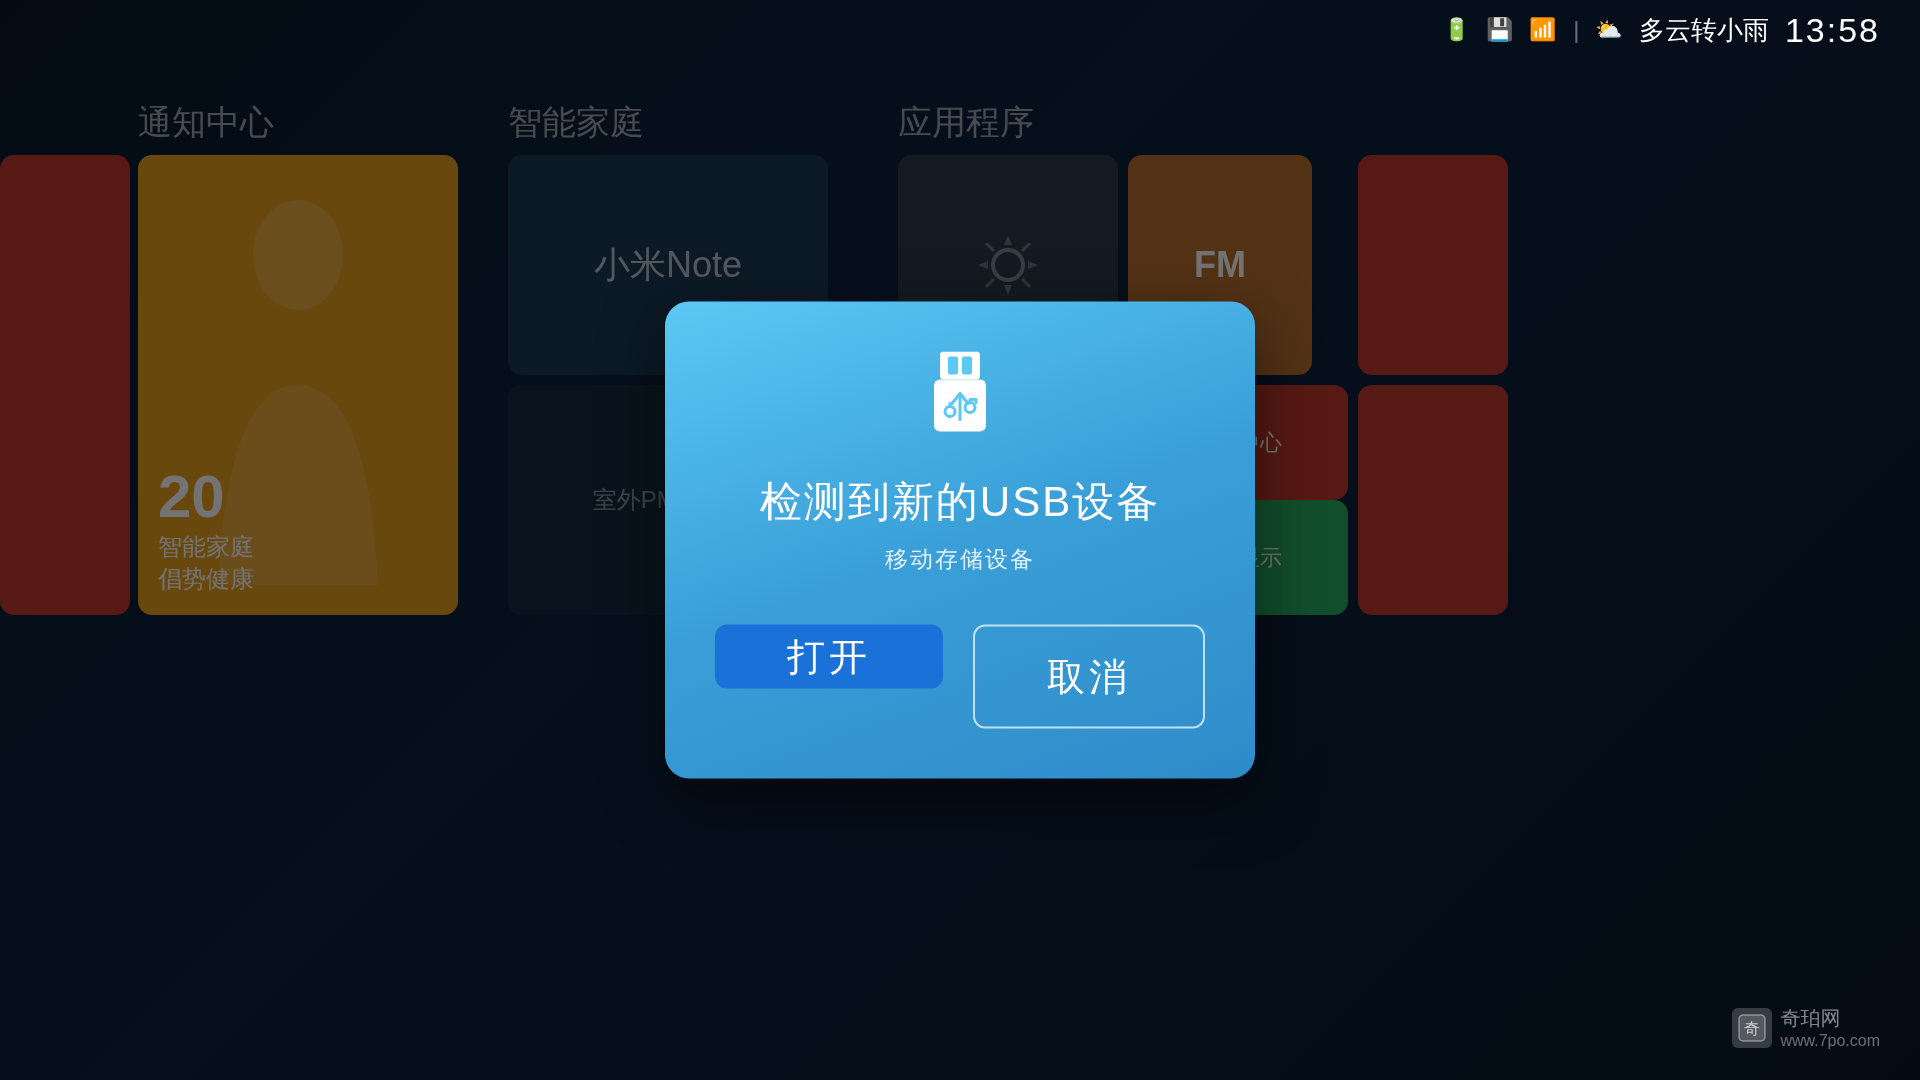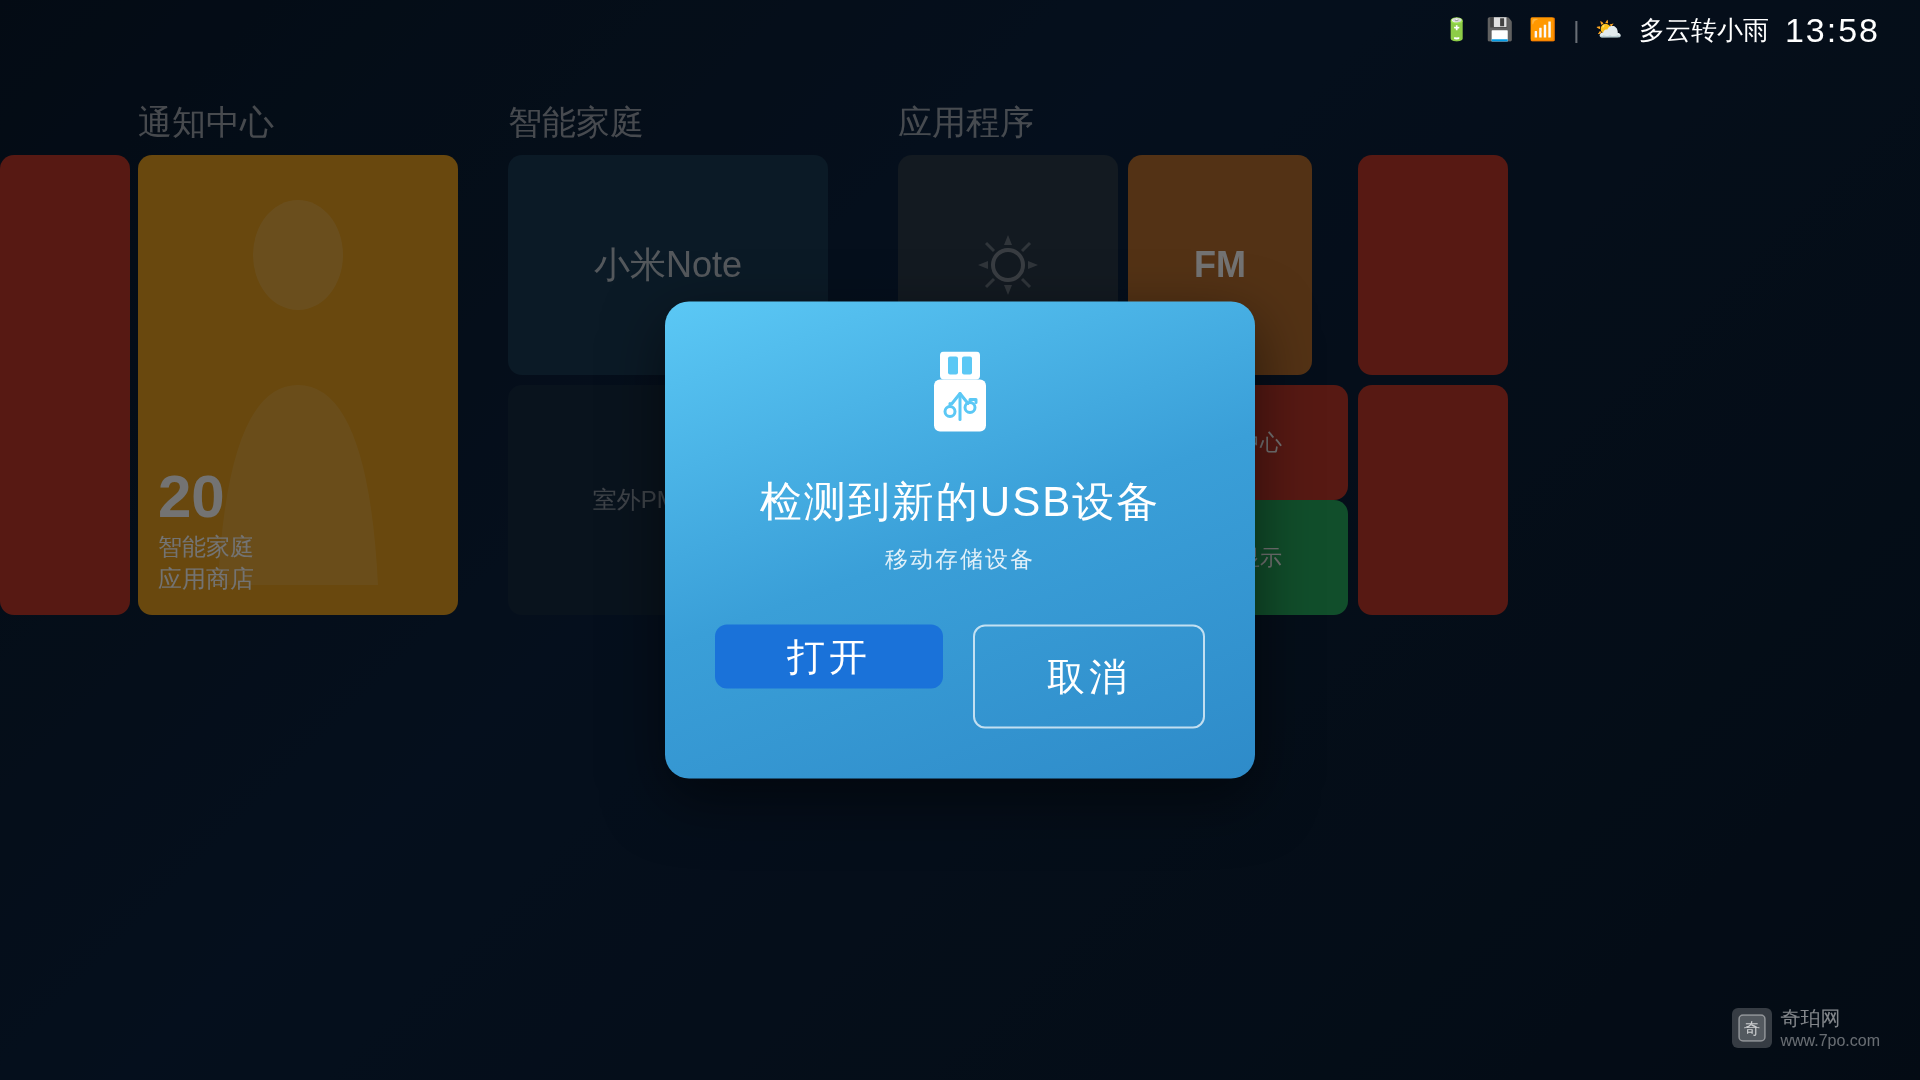--- a/index.html
+++ b/index.html
@@ -264,21 +264,21 @@
   <div class="home-card c-person" style="display:flex;align-items:flex-end;position:absolute;">
     <div style="position:absolute;top:0;left:0;width:100%;height:100%;display:flex;align-items:center;justify-content:center;opacity:0.3;">
       <svg width="200" height="400" viewBox="0 0 200 400" fill="none">
         <ellipse cx="100" cy="70" rx="45" ry="55" fill="rgba(255,255,255,0.5)"></ellipse>
         <path d="M20 400 Q30 200 100 200 Q170 200 180 400Z" fill="rgba(255,255,255,0.4)"></path>
       </svg>
     </div>
     <div class="card-badge">
       <div class="num">20</div>
       <div class="subtitle">智能家庭</div>
-      <div class="subtitle">应用商店</div>
+      <div class="subtitle">倡势健康</div>
     </div>
   </div>
 
   <div class="home-card c-sm1" style="top:155px;left:508px;width:320px;height:220px;background:#1a3a55;">
     <span class="card-text-inner" style="font-size:36px;color:rgba(255,255,255,0.7);">小米Note</span>
   </div>
   <div class="home-card c-sm2" style="top:385px;left:508px;width:320px;height:230px;background:#162a42;">
     <span class="card-text-inner" style="color:rgba(255,255,255,0.5);font-size:24px;">室外PM2.5  88</span>
   </div>
 

